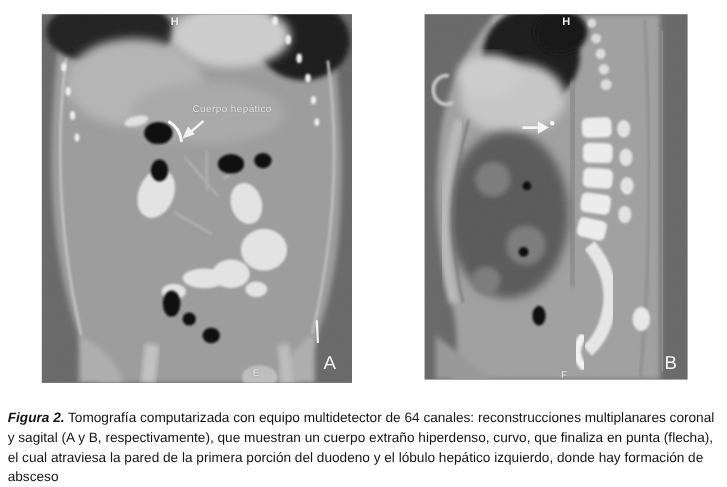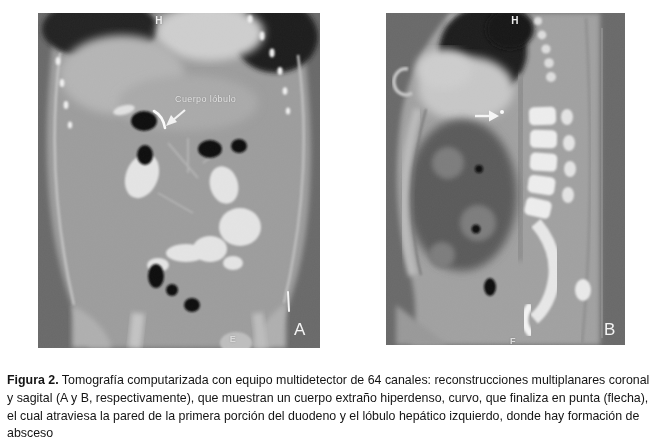--- a/index.html
+++ b/index.html
@@ -12,21 +12,21 @@
   .marker{position:absolute;transform:translate(-50%,-50%);color:#efefef;
           font-size:10px;font-weight:bold;letter-spacing:.5px;white-space:nowrap;
           text-shadow:0 0 2px rgba(0,0,0,.35);}
   .marker.dim{opacity:.55;font-size:9px;}
   .panel-letter{position:absolute;transform:translate(-50%,-50%);color:#f4f4f4;
           font-size:17px;font-weight:normal;letter-spacing:.5px;}
   .scan-annotation{position:absolute;color:#e9e9e9;font-size:9px;letter-spacing:.4px;
           white-space:nowrap;text-shadow:0 0 1px rgba(90,90,90,.8);}
   #caption{position:absolute;left:7px;top:360px;width:650px;color:#141414;
           font-size:12.4px;line-height:17.6px;}
-  .caption-label{font-weight:bold;}
+  .caption-label{font-weight:bold;font-style:italic;}
 </style>
 </head>
 <body>
 
 <div id="page">
 
   <div class="panel" id="panel-a">
     <svg width="282" height="335" viewBox="0 0 282 335" aria-hidden="true">
       <defs>
         <filter id="b1">
@@ -112,21 +112,21 @@
       <path d="M250,279 L251,298" stroke="#f5f5f5" stroke-width="2" stroke-linecap="round"></path>
 
       <g>
         <path d="M147,97 L134,108" stroke="#f2f2f2" stroke-width="2.2" fill="none"></path>
         <polygon points="128,113 139,109 133,102" fill="#f2f2f2"></polygon>
       </g>
 
       <rect x="0" y="0" width="282" height="335" filter="url(#grain)" opacity="0.05"></rect>
     </svg>
     <span class="marker" style="left:121px;top:7px;">H</span>
-    <span class="scan-annotation" style="left:137px;top:81px;">Cuerpo lóbulo</span>
+    <span class="scan-annotation" style="left:137px;top:81px;">Cuerpo hepático</span>
     <span class="marker dim" style="left:195px;top:326px;">E</span>
     <span class="panel-letter" style="left:262px;top:317px;">A</span>
   </div>
 
   <div class="panel" id="panel-b">
     <svg width="239" height="332" viewBox="0 0 239 332" aria-hidden="true">
       <defs>
         <filter id="c1">
             <feGaussianBlur stdDeviation="1.1"></feGaussianBlur>
           </filter>

